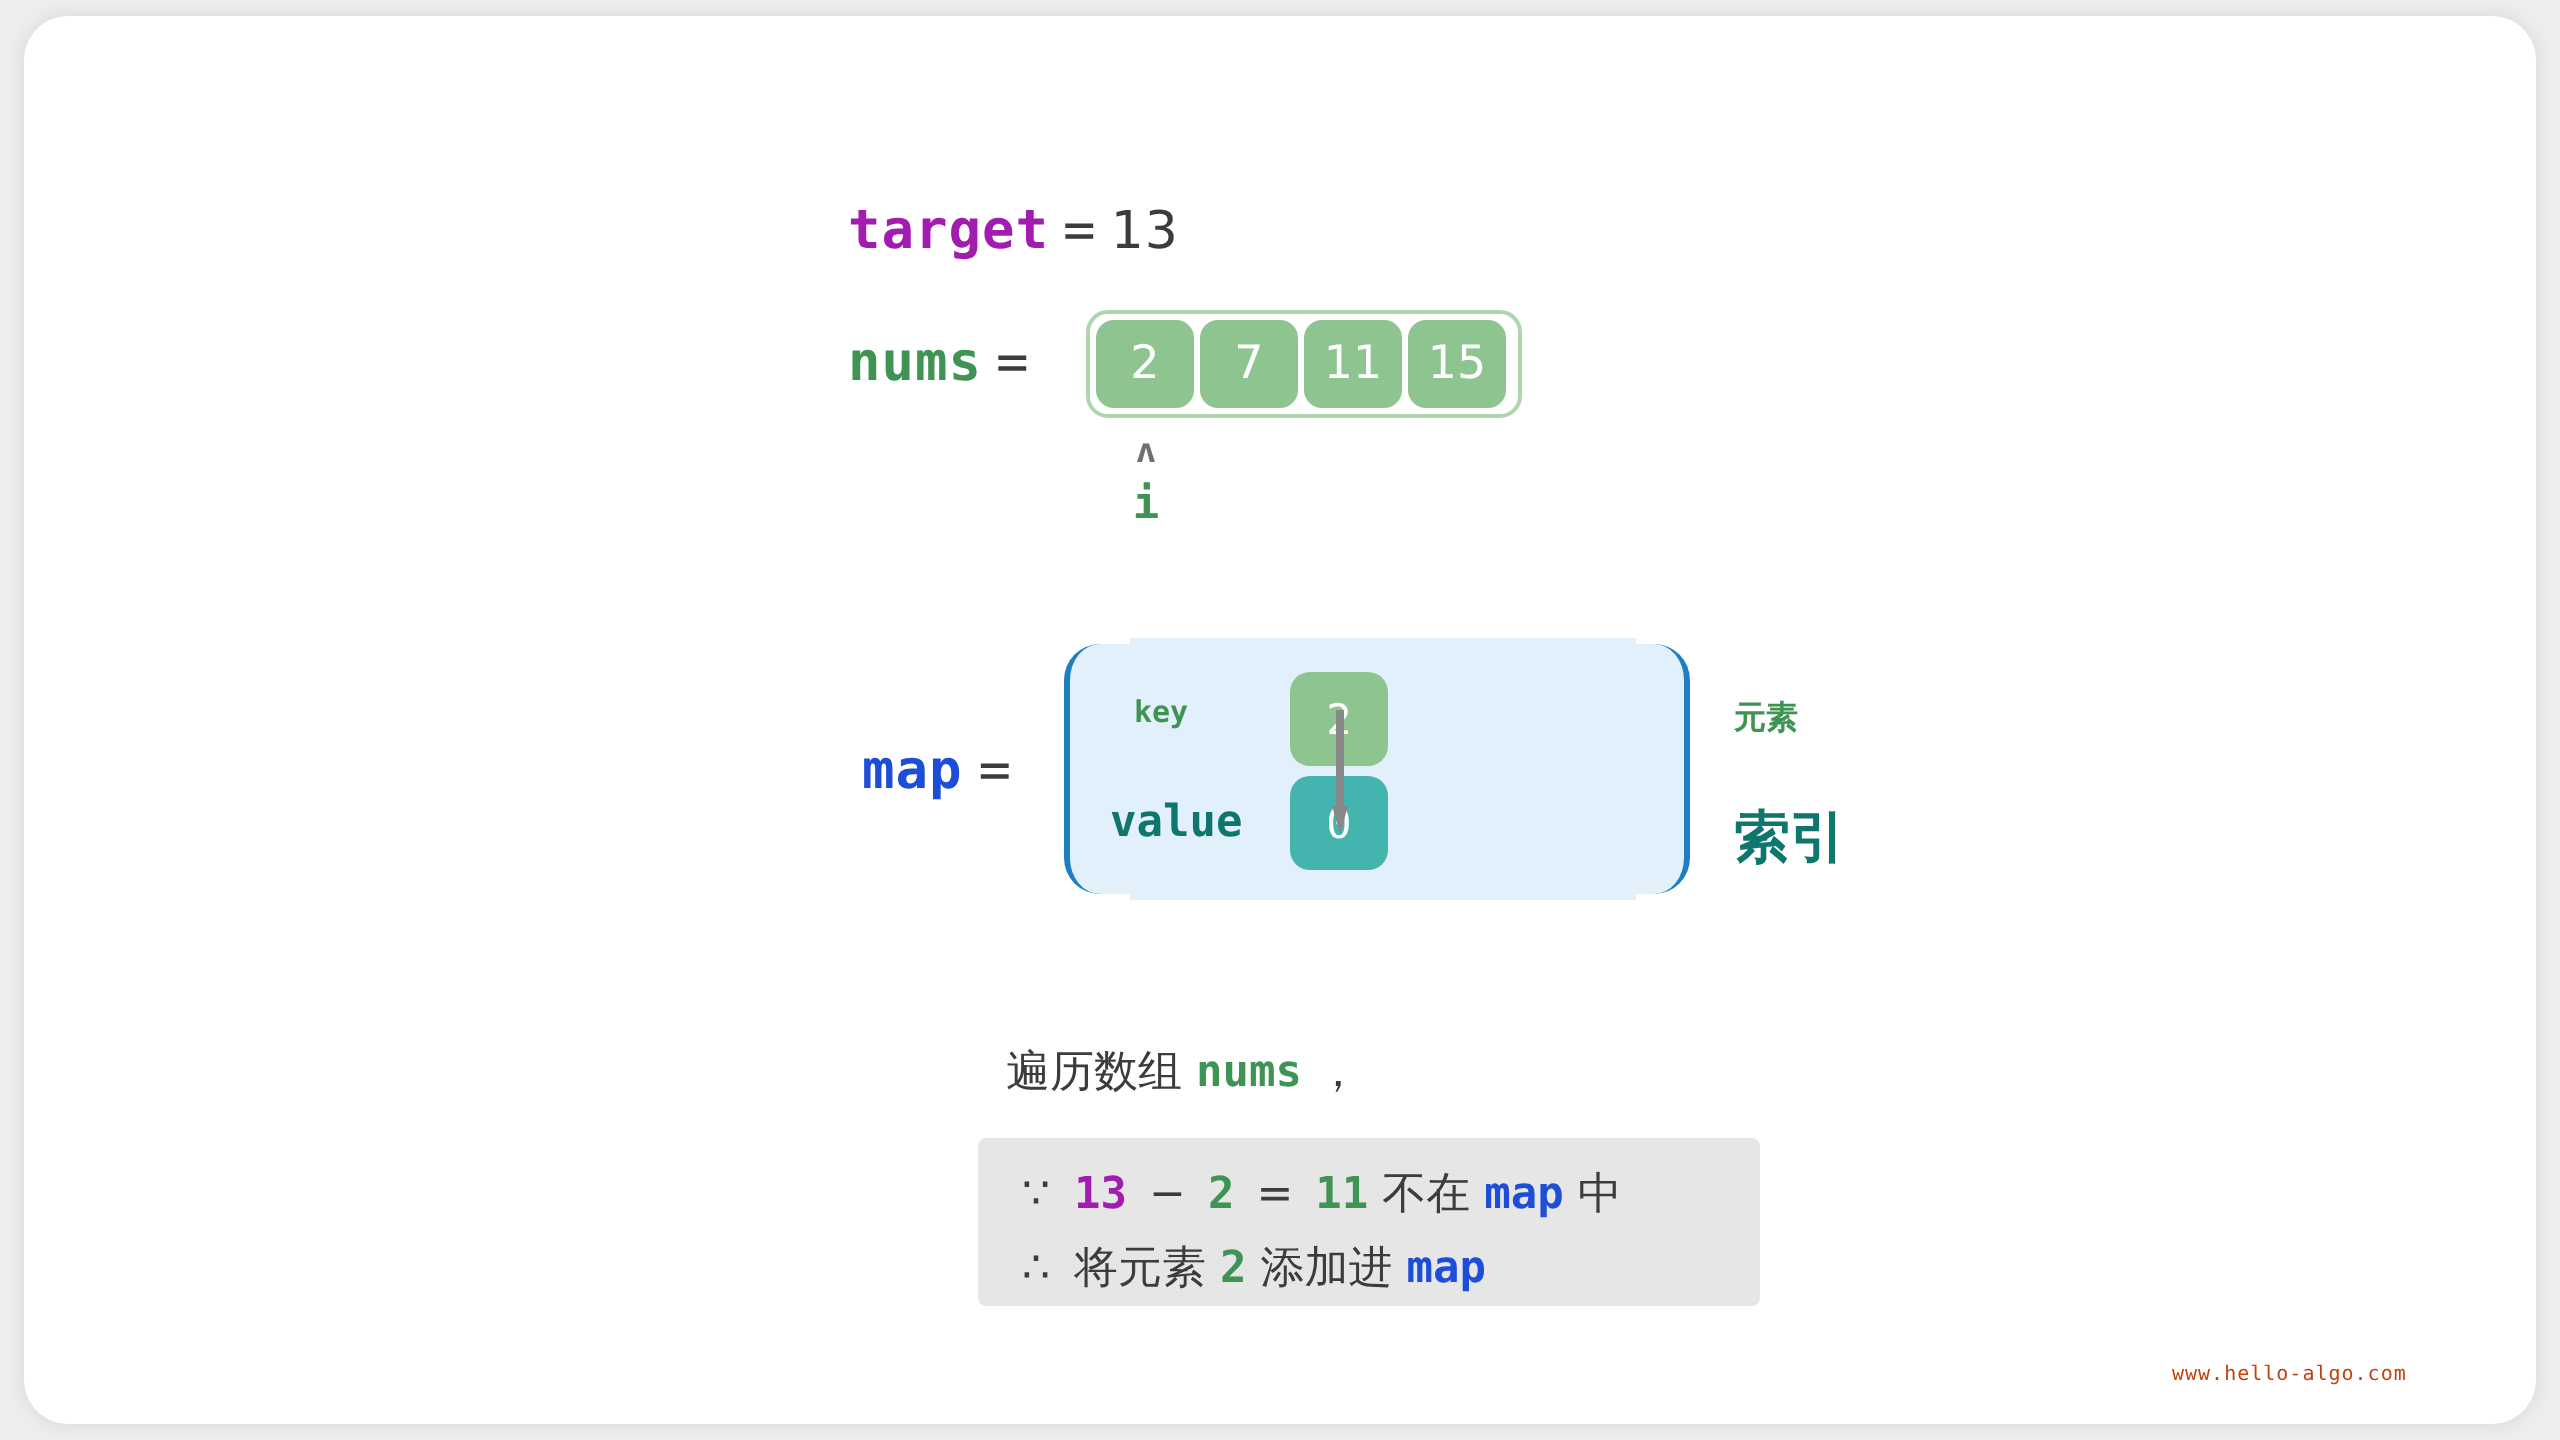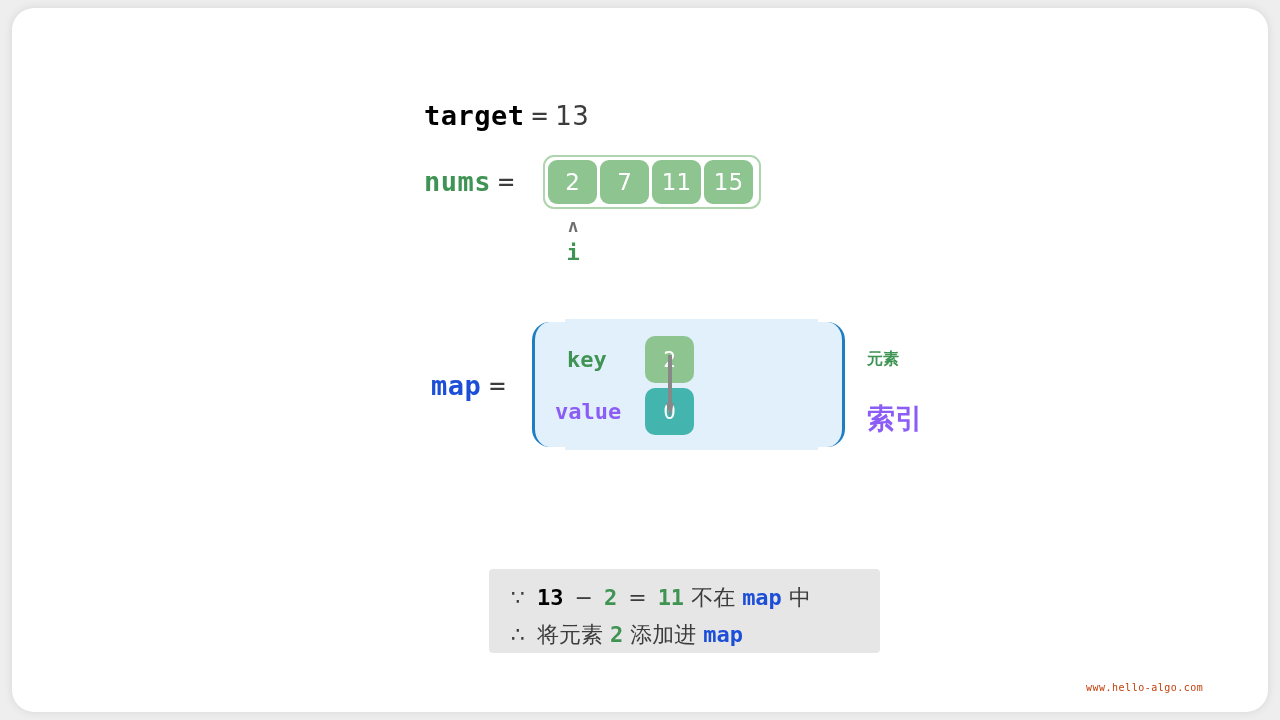--- a/index.html
+++ b/index.html
@@ -30,24 +30,24 @@
     background: #ffffff;
     border-radius: 22px;
     box-shadow: 0 0 10px rgba(0,0,0,0.10);
   }
 
   
   .mono {
     font-family: "DejaVu Sans Mono", monospace;
     font-weight: bold;
   }
-  .var-blue   { color: #000000; text-align: right; }
+  .var-blue   { color: #a21caf; text-align: right; }
   .var-mapblue{ color: #1d4ed8; }
   .var-green  { color: #3f9454; }
-  .var-teal   { color: #8b5cf6; }
+  .var-teal   { color: #0f766e; }
 
   
   .abs { position: absolute; white-space: nowrap; }
 
   #target-row {
     left: 412px; top: 92px;
     font-size: 27px;
     letter-spacing: 0.5px;
   }
   #target-row .eq { color: #3c3c3c; font-weight: normal; padding: 0 7px; }
@@ -132,21 +132,21 @@
     left: 30px;
     width: 253px;
     height: 4px;
     background: #e2f0fb;
   }
   #map-box::before { top: -3px; }
   #map-box::after  { bottom: -3px; }
 
   #map-key-label {
     left: 555px; top: 339px;
-    font-size: 22px;
+    font-size: 15px;
   }
   #map-value-label {
     left: 543px; top: 391px;
     font-size: 22px;
   }
 
   .kv-cell {
     position: absolute;
     left: 633px;
     width: 49px;
@@ -256,20 +256,25 @@
     <div class="kv-cell" id="map-value-cell">0</div>
 
     <svg class="abs" id="kv-arrow" viewBox="0 0 8 62">
       <line x1="4" y1="0" x2="4" y2="52" stroke="#888888" stroke-width="4"></line>
       <polygon points="4,62 0,48 8,48" fill="#888888"></polygon>
     </svg>
 
     <div class="abs var-green" id="legend-element">元素</div>
     <div class="abs var-teal" id="legend-index">索引</div>
 
+    <div class="abs" id="caption">
+      <span>遍历数组</span>
+      <span class="mono var-green">nums</span>
+      <span>，</span>
+    </div>
 
     <div class="abs" id="note-box">
       <div class="note-line">
         <span class="sym">∵</span>
         <span class="mono var-blue">13</span>
         <span class="sp">−</span>
         <span class="mono var-green">2</span>
         <span class="sp">=</span>
         <span class="mono var-green">11</span>
         <span>不在</span>

